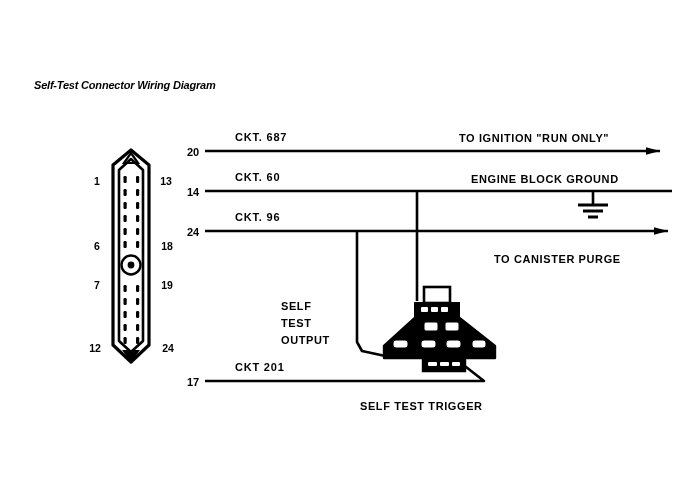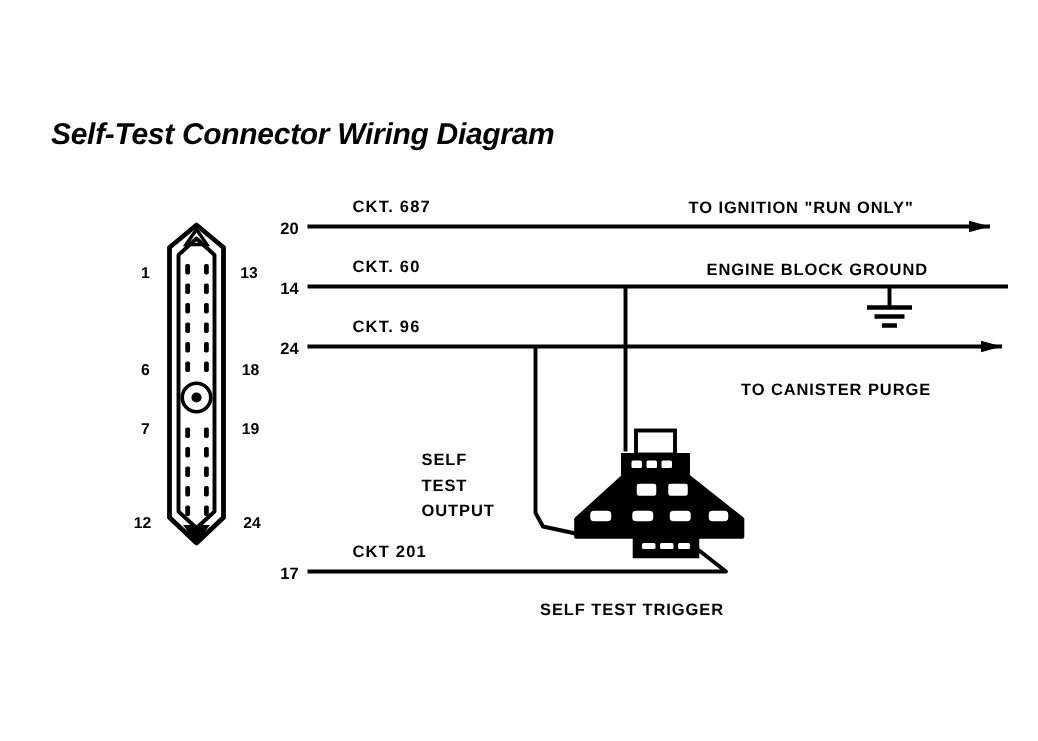--- a/index.html
+++ b/index.html
@@ -20,21 +20,21 @@
     left: 0;
     top: 0;
     width: 692px;
     height: 494px;
   }
   .dg-title {
     position: absolute;
     left: 34px;
     top: 79px;
     font-family: "Liberation Sans", sans-serif;
-    font-size: 20px;
+    font-size: 11px;
     font-weight: bold;
     font-style: italic;
     letter-spacing: -0.2px;
     white-space: nowrap;
   }
   svg.dg-canvas {
     position: absolute;
     left: 0;
     top: 0;
     width: 692px;

